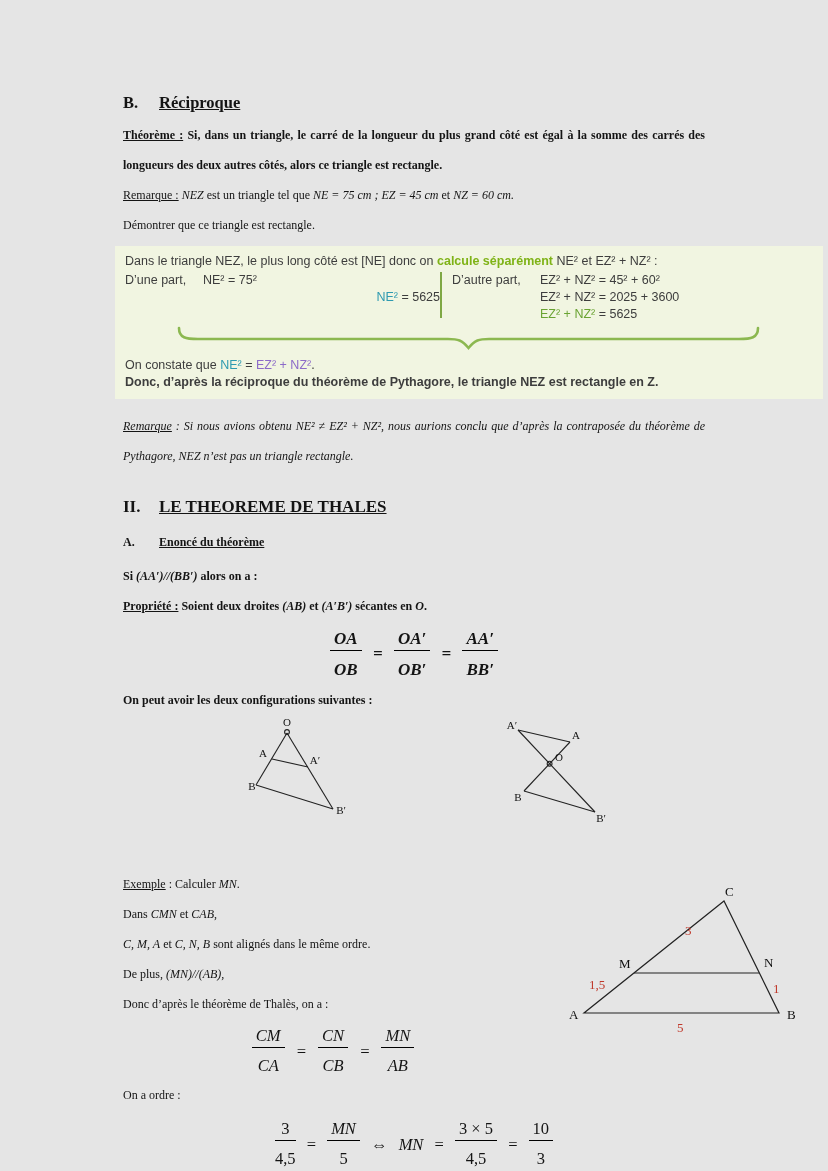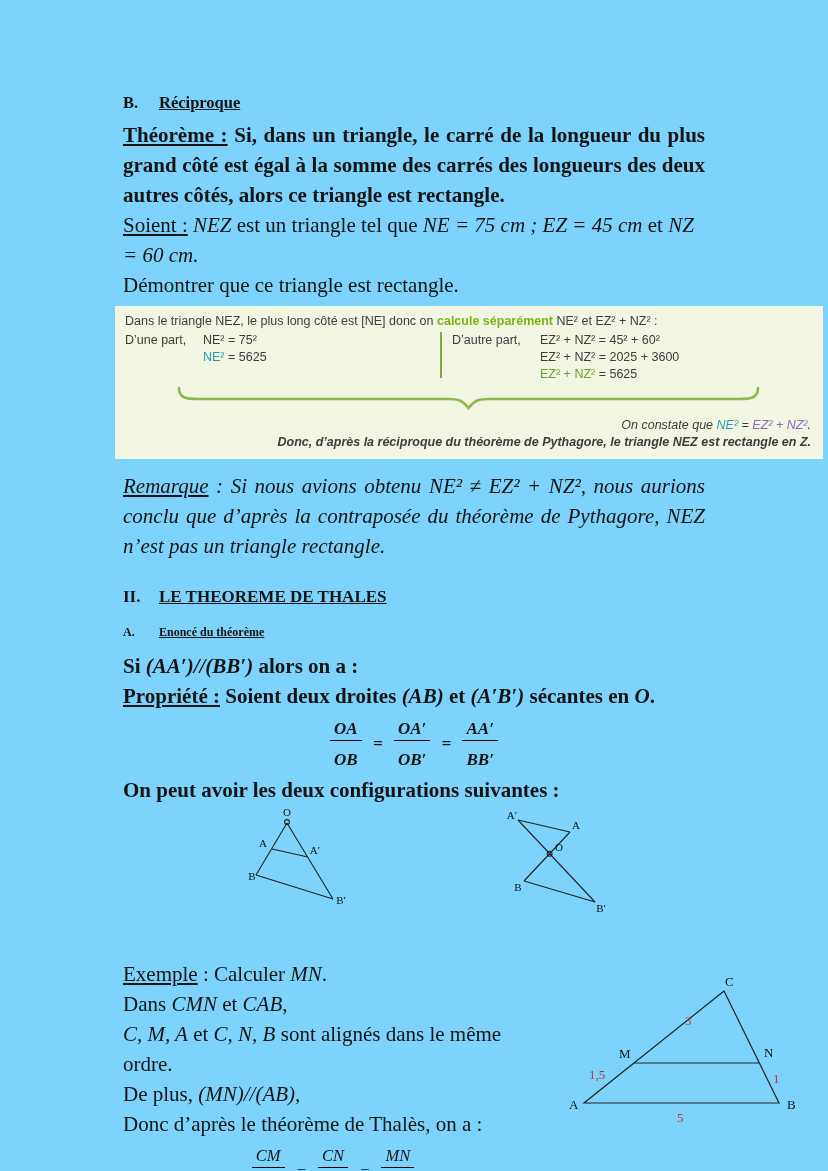--- a/index.html
+++ b/index.html
@@ -1,23 +1,23 @@
 <!DOCTYPE html>
 <html><head>
 <meta charset="utf-8">
 <style>
   * { margin:0; padding:0; box-sizing:border-box; }
   html,body { background:#ffffff; }
   .page {
     position:relative; width:828px; height:1171px; margin:0 auto;
-    background:#7dd3fc; overflow:hidden;
+    background:#e5e5e5; overflow:hidden;
     font-family:"Liberation Serif", serif; color:#141414;
     padding-top:88px;
   }
-  .txt { margin:0 123px; font-size:21px; line-height:30px; }
+  .txt { margin:0 123px; font-size:12px; line-height:30px; }
   .justify { text-align:justify; }
   .b { font-weight:bold; }
   .i { font-style:italic; }
   .u { text-decoration:underline; }
 
   .h-head { margin:0 123px 2px; font-size:16.5px; font-weight:bold; line-height:30px; }
   .h-num { display:inline-block; width:36px; }
 
   
   .box {
@@ -29,24 +29,24 @@
   .box .green { color:#7fb317; font-weight:bold; }
   .box .blue  { color:#2e9ab0; }
   .box .dgreen{ color:#6aa332; }
   .box .purple{ color:#8c6bc8; }
   .box-cols { display:flex; margin-top:2px; }
   .col-left  { flex:0 0 315px; }
   .col-div   { flex:0 0 2px; background:#7fa844; margin-right:10px; height:46px; }
   .col-right { flex:1; }
   .lbl-l { display:inline-block; width:78px; }
   .lbl-r { display:inline-block; width:88px; }
-  .ind-l { margin-left:78px; }
+  .ind-l { margin-left:78px;text-align:right; }
   .ind-r { margin-left:88px; }
   .brace-wrap { text-align:center; margin:2px 0 1px; }
-  .box-center { text-align:right;font-style:italic; }
+  .box-center { text-align:left; }
 
   .remark { margin-top:12px; }
 
   .h-sec { margin:20px 123px 4px; font-size:17px; font-weight:bold; line-height:32px; }
   .h-sub { margin:0 123px 4px; font-size:12px; font-weight:bold; line-height:30px; }
 
   
   .formula { text-align:center; font-size:17px; line-height:normal; margin:8px 123px 6px; }
   .formula.serif-it { font-style:italic; }
   .frac { display:inline-block; vertical-align:middle; text-align:center; line-height:1.15; }
@@ -77,21 +77,21 @@
   <div class="h-head">
     <span class="h-num">B.</span><span class="u">Réciproque</span>
   </div>
 
   <p class="txt justify b">
     <span class="u">Théorème :</span>
     <span>Si, dans un triangle, le carré de la longueur du plus grand côté est égal à la somme des carrés des longueurs des deux autres côtés, alors ce triangle est rectangle.</span>
   </p>
 
   <p class="txt">
-    <span class="u">Soient :</span>
+    <span class="u">Remarque :</span>
     <span class="i">NEZ</span><span> est un triangle tel que </span><span class="i">NE = 75 cm ; EZ = 45 cm</span><span> et </span><span class="i">NZ = 60 cm.</span>
   </p>
 
   <p class="txt">Démontrer que ce triangle est rectangle.</p>
 
   <div class="box">
     <div class="box-intro">
       <span>Dans le triangle NEZ, le plus long côté est [NE] donc on </span><span class="green">calcule séparément</span><span> NE² et EZ² + NZ² :</span>
     </div>
     <div class="box-cols">

